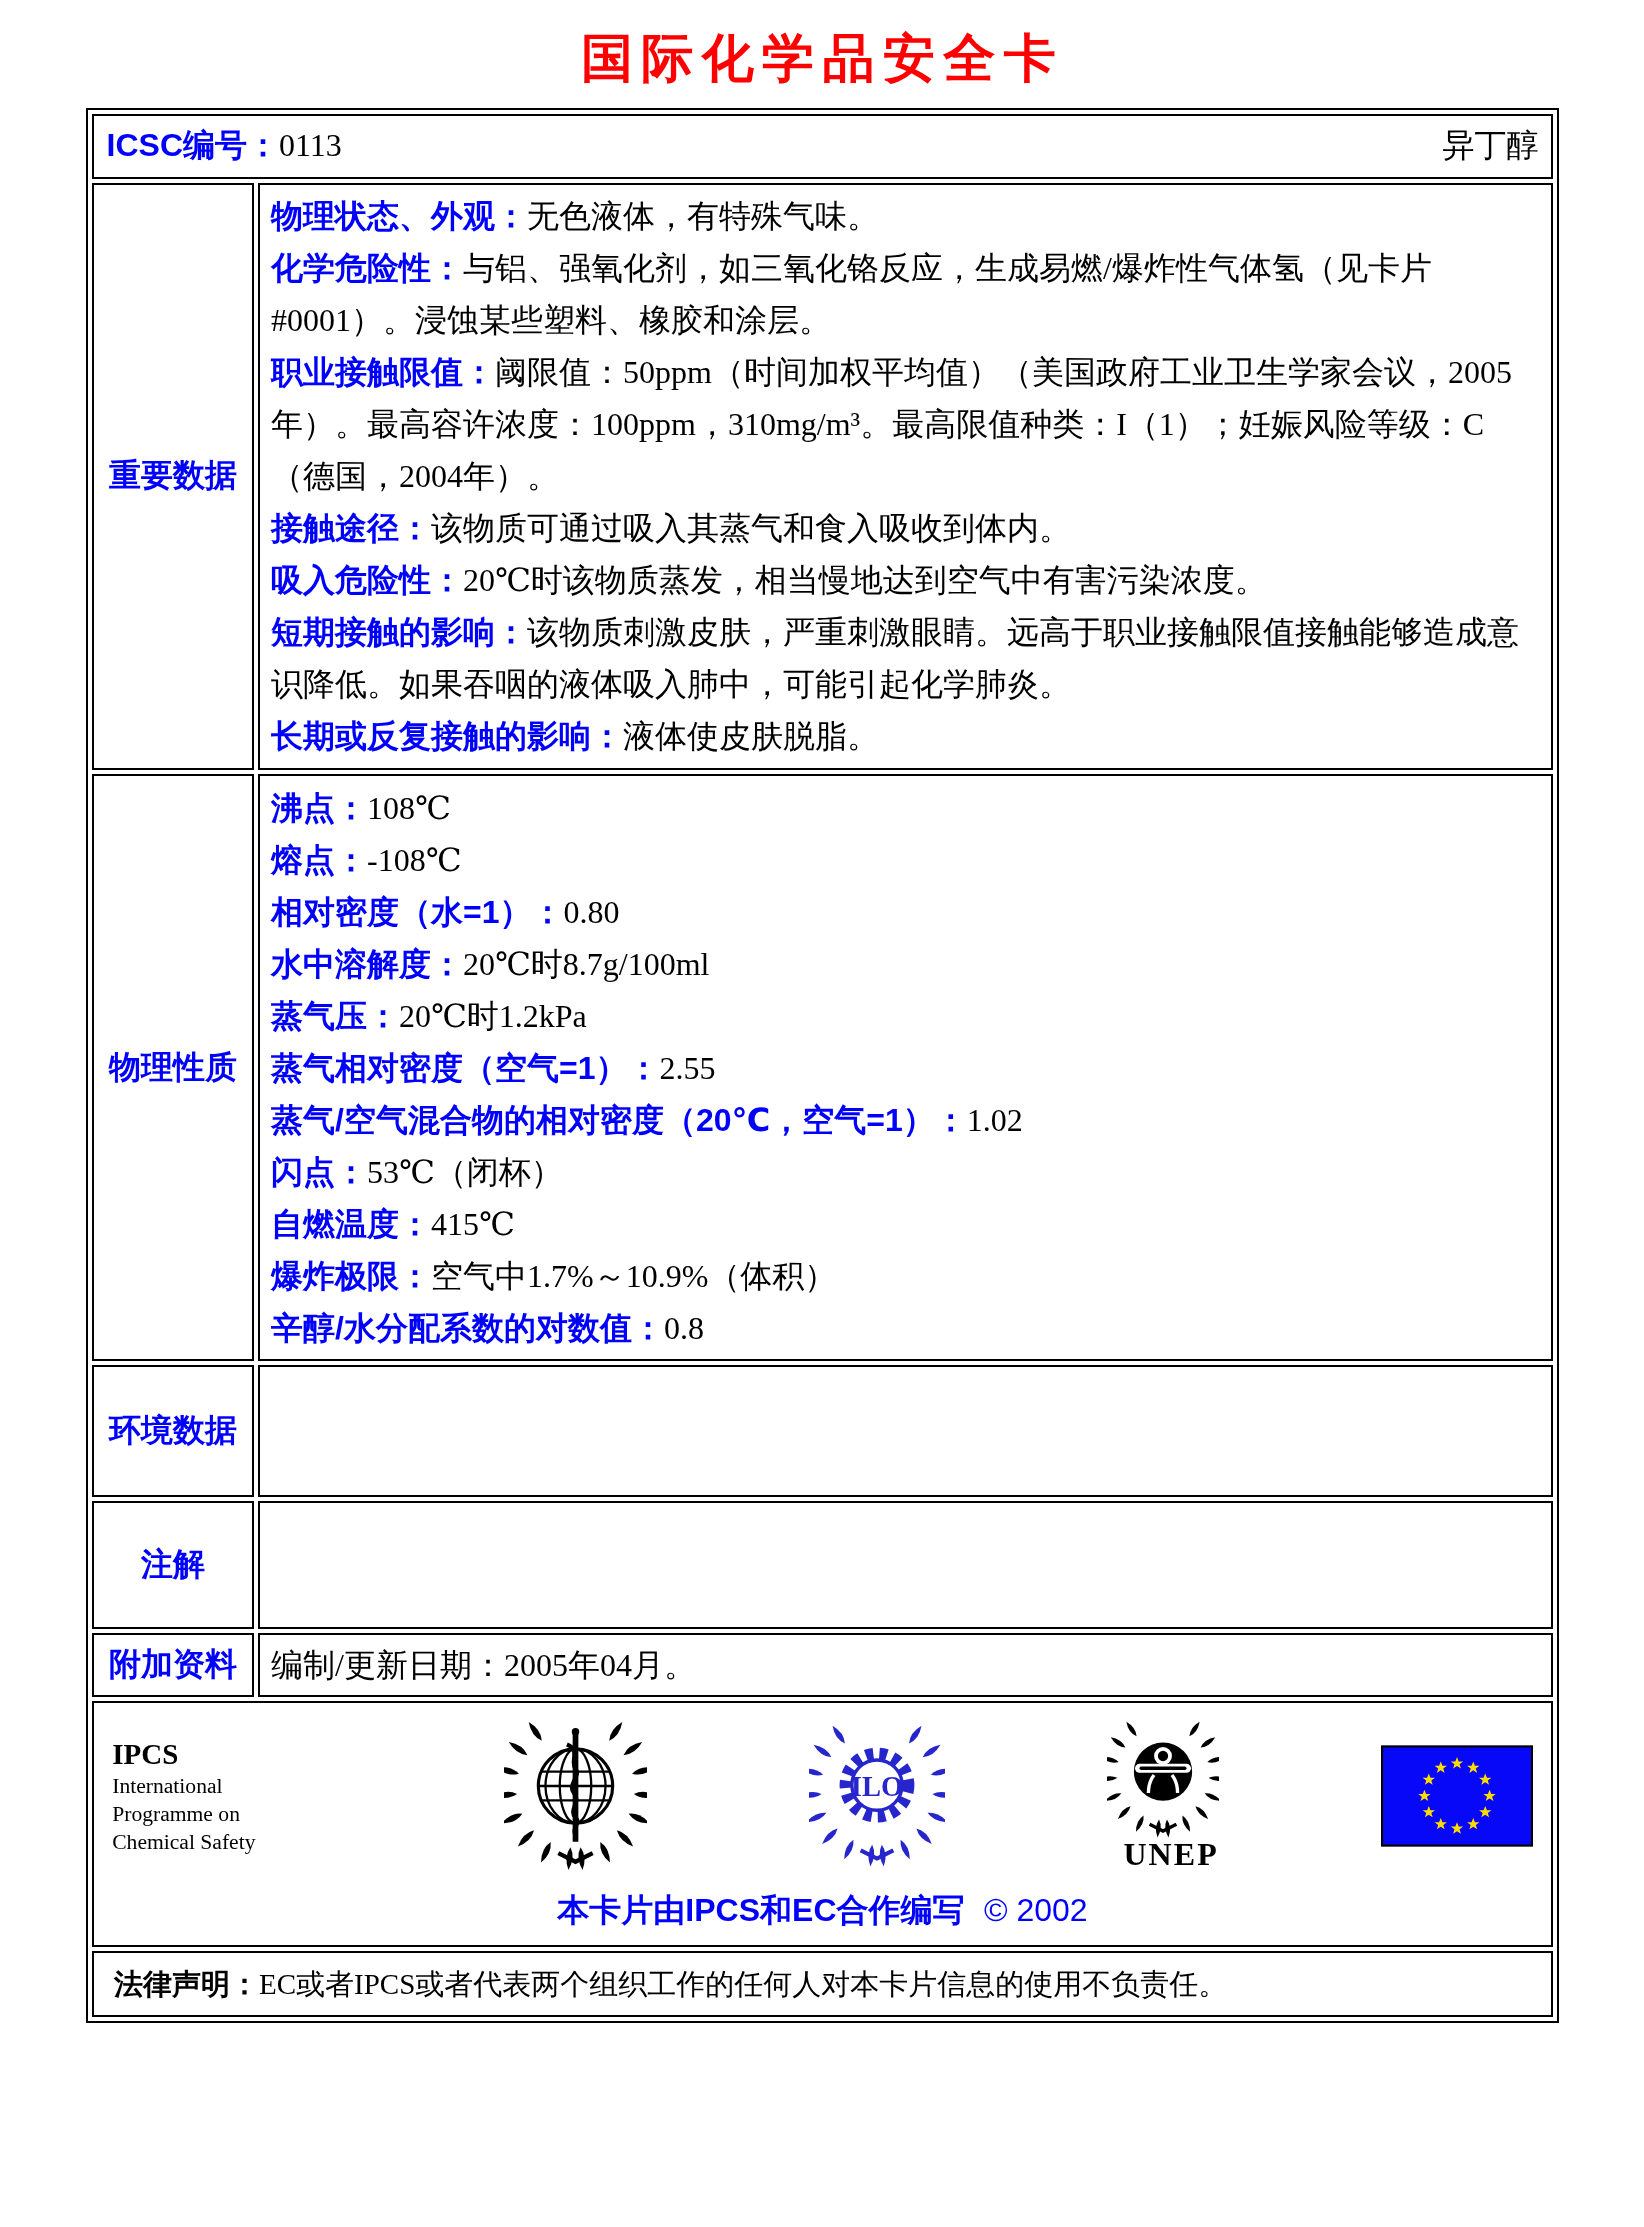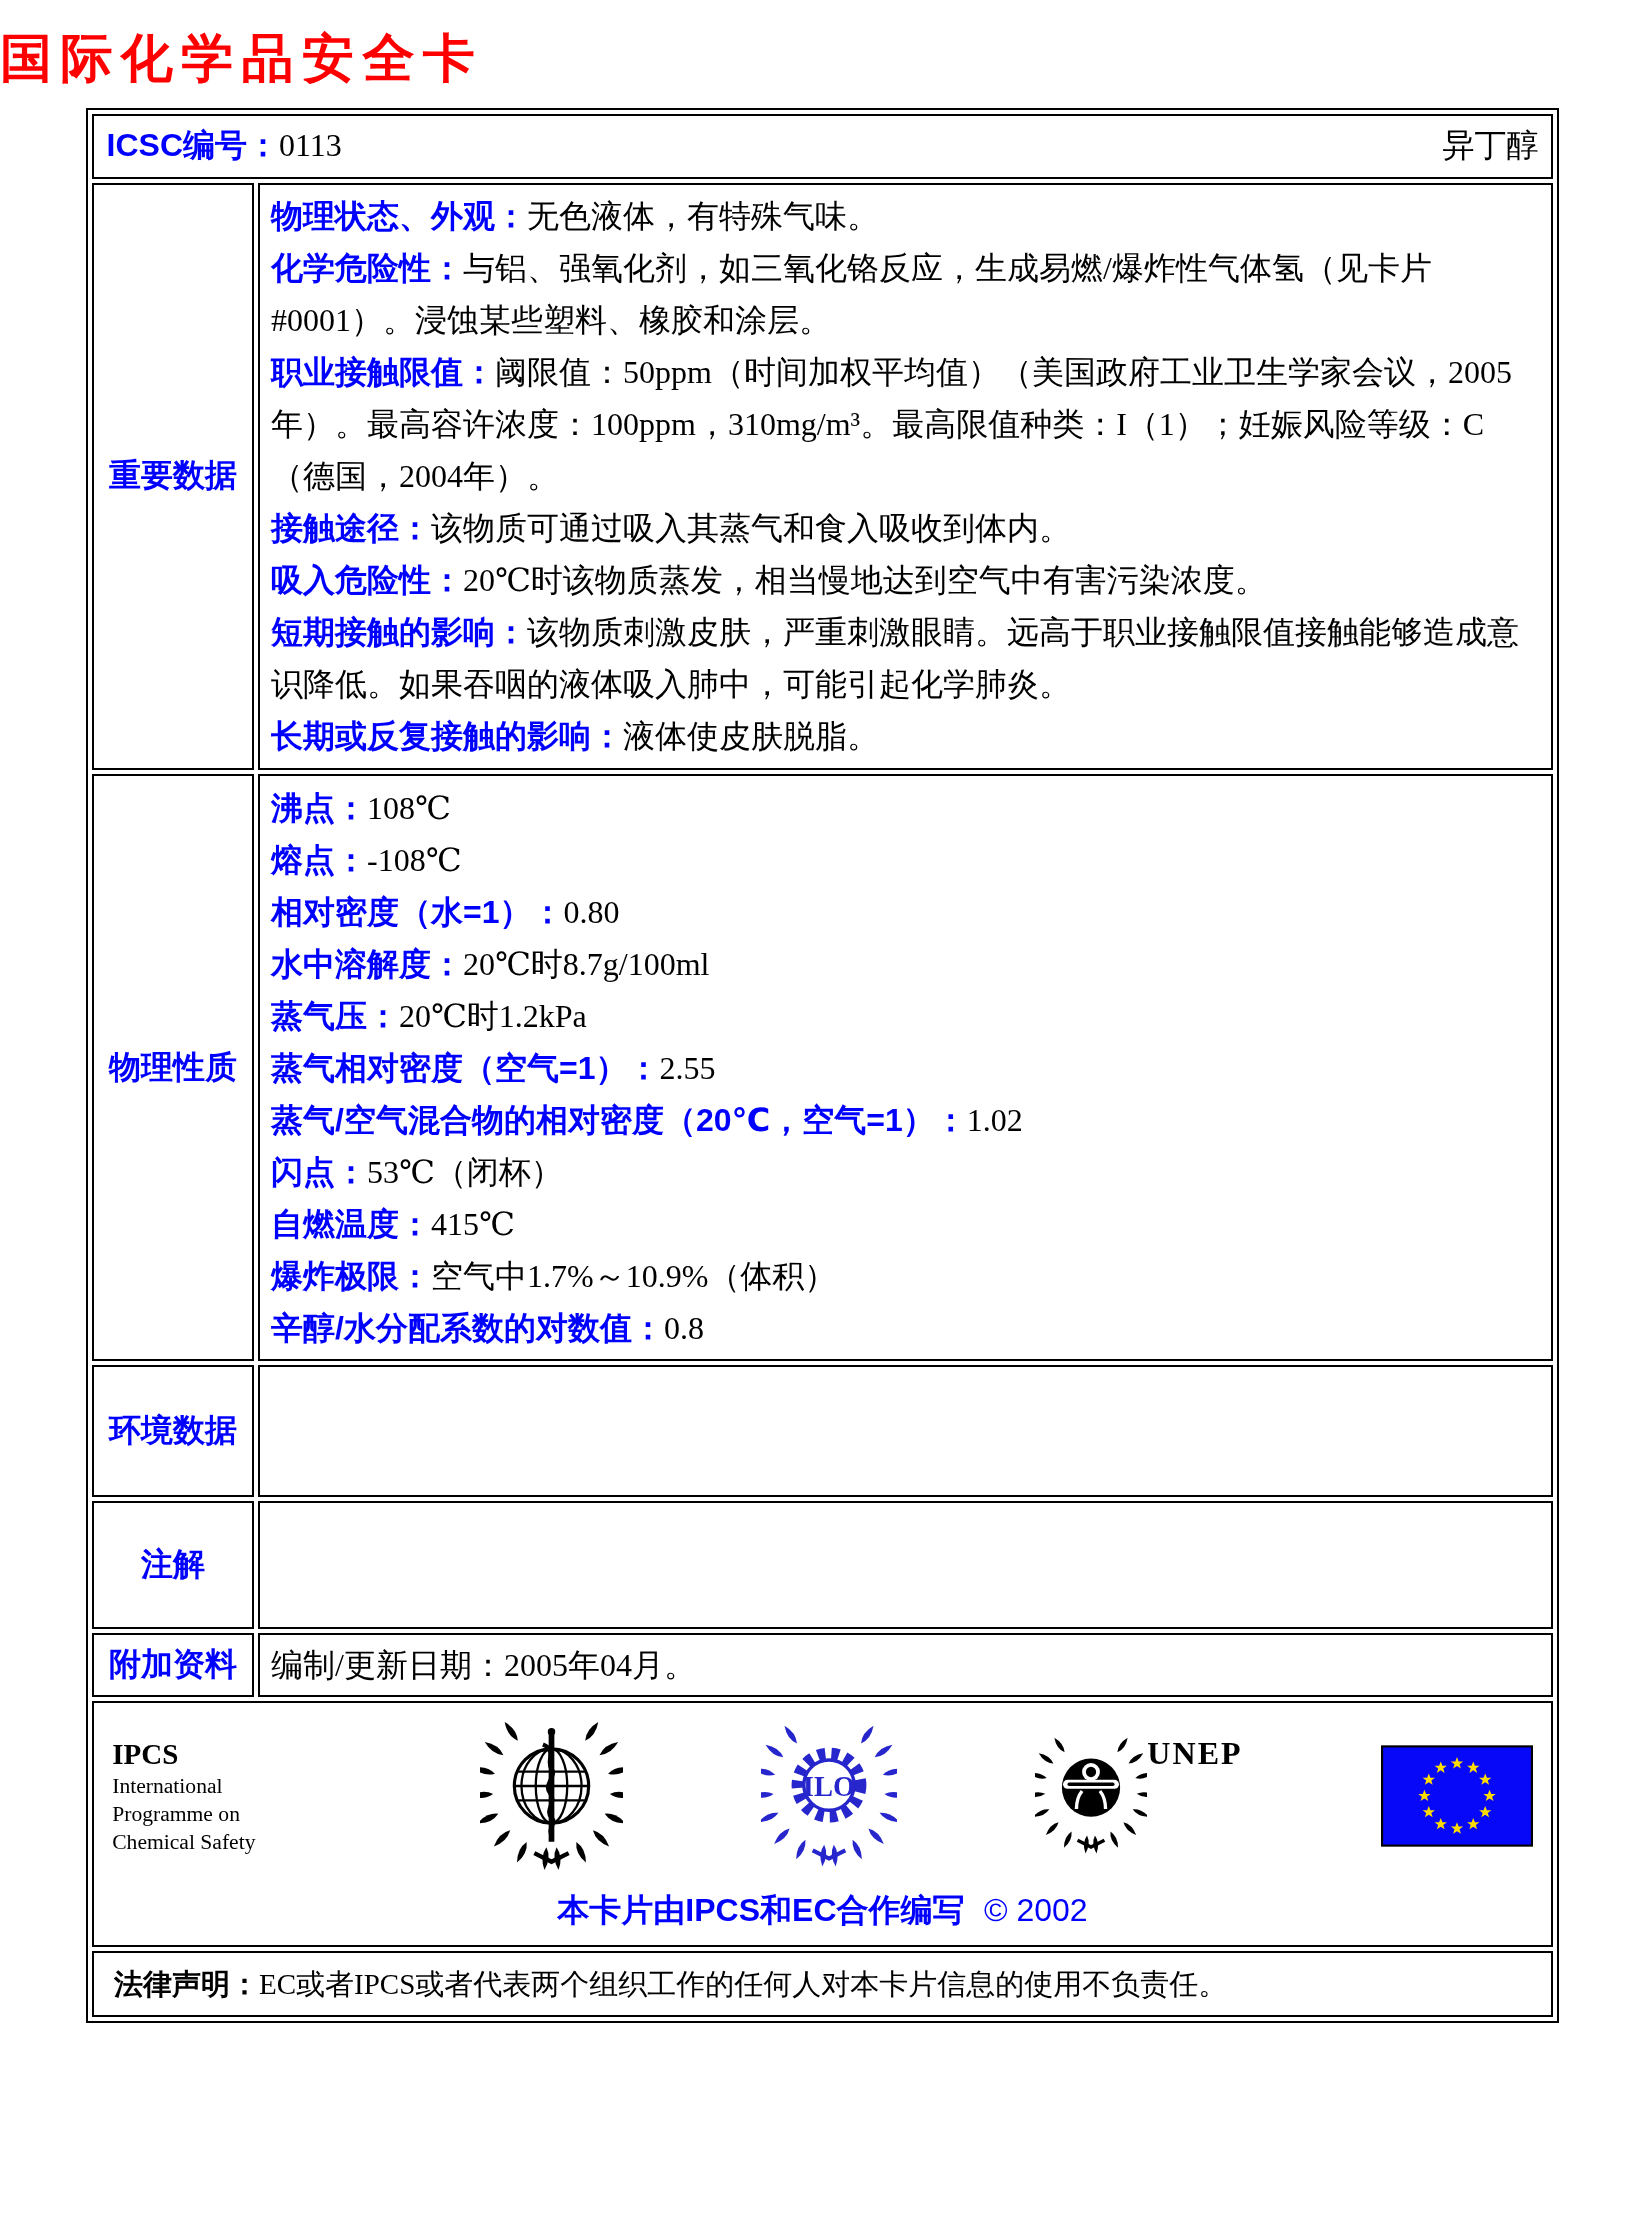--- a/index.html
+++ b/index.html
@@ -2,21 +2,21 @@
 <html style="font-size:11px"><head>
 <meta charset="utf-8">
 <style>
   html,body{margin:0;padding:0;}
   body{
     width:1645px;height:2227px;background:#ffffff;color:#000;
     font-family:"Liberation Serif","DejaVu Serif",serif;
     position:relative;overflow:hidden;
   }
   .page-title{
-    margin:24px 0 14px 0;
+    margin:24px 0 14px 0;text-align:center;
     color:#ff0000;font-size:52px;font-weight:bold;letter-spacing:8.4px;
     font-family:"Liberation Serif","DejaVu Serif",serif;
   }
   table.card{
     width:1473px;margin:0 auto;background:#fff;
     border:2.8px solid #000;border-collapse:separate;border-spacing:4.2px;
     table-layout:fixed;
   }
   td.cell{border:2.1px solid #000;vertical-align:top;background:#fff;}
   td.label-cell{
@@ -44,21 +44,21 @@
   td.notes-cell{height:112px;}
   td.addinfo-cell{font-size:32px;line-height:46px;padding:7px 11px;}
   td.footer-cell{padding:18px 9.8px 12.6px 9.8px;}
   .footer-flex{
     display:flex;align-items:center;justify-content:space-between;
     padding:0 8.4px;
   }
   .ipcs-block{font-family:Liberation Serif, serif;width:230px;}
   .ipcs-title{font-size:29px;font-weight:bold;line-height:36px;}
   .ipcs-line{font-size:21.6px;line-height:28px;}
-  .unep-block{display:flex;flex-direction:row;align-items:flex-start;}
+  .unep-block{display:flex;flex-direction:column;align-items:flex-end;}
   .unep-word{
     font-family:"Liberation Serif","DejaVu Serif",serif;
     font-weight:bold;font-size:32px;letter-spacing:2.1px;line-height:33px;color:#000;
   }
   .credit-line{
     margin-top:18px;text-align:center;color:#0000ff;font-size:32px;
     font-family:"Liberation Sans","DejaVu Sans",sans-serif;
   }
   .credit-main{font-weight:bold;}
   .credit-copy{font-weight:normal;margin-left:19.5px;}

